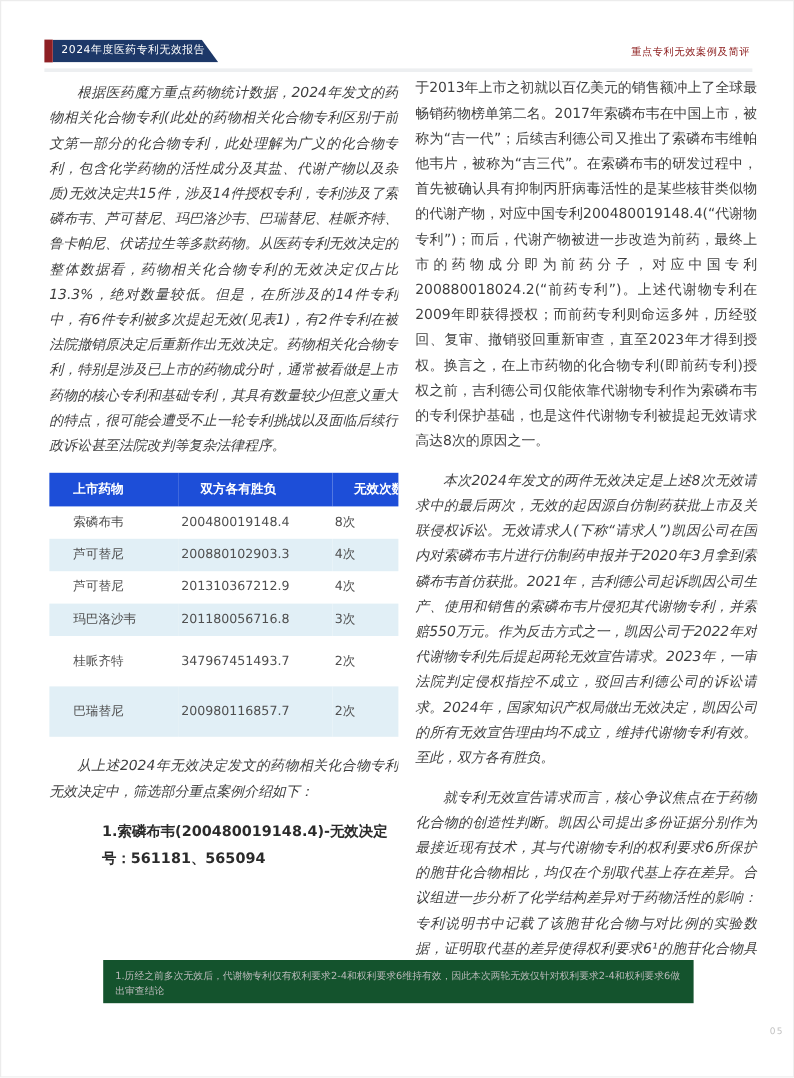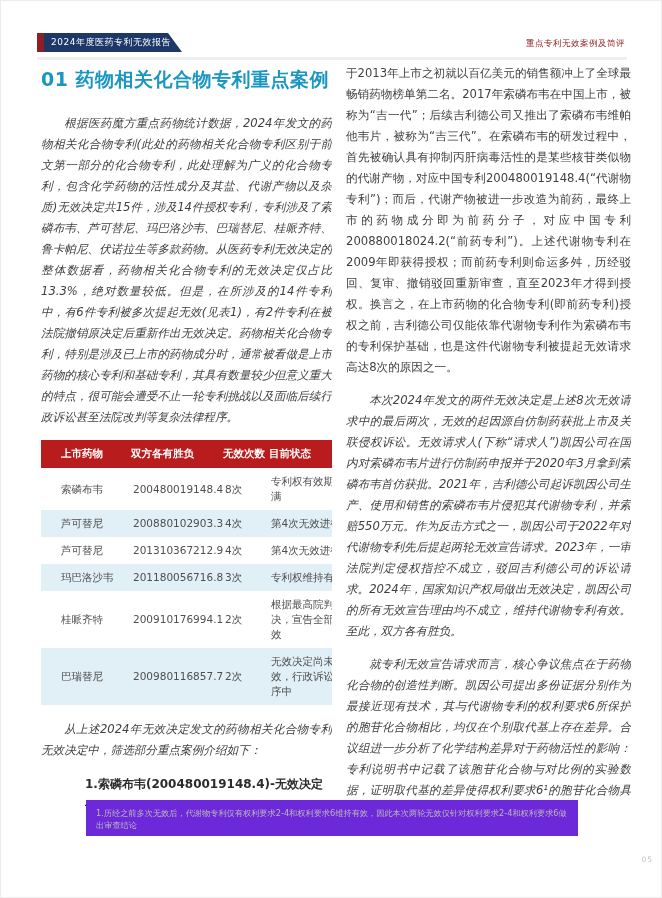--- a/index.html
+++ b/index.html
@@ -32,58 +32,57 @@
     text-align:justify;text-justify:inter-character;
   }
   .indent{text-indent:2em;font-style:italic;}
   .caption{
     margin:16px 0 10px 0;text-align:center;font-size:11.5px;color:#1e9cba;
   }
   table.patents{
     width:291px;border-collapse:collapse;table-layout:fixed;margin:0 0 14px 0;
   }
   table.patents th{
-    background:#b91c1c;color:#ffffff;font-size:10.5px;font-weight:bold;
-    text-align:left;padding:7px 0;
+    background:#1d4ed8;color:#ffffff;font-size:10.5px;font-weight:bold;
+    text-align:left;padding:7px 18px;
   }
   table.patents td{
     font-size:10.5px;color:#4f4f4f;text-align:left;padding:6px 2px;line-height:15px;
     vertical-align:middle;
   }
   table.patents th.c1,table.patents td.c1{width:70px;padding-left:20px;}
   table.patents th.c2,table.patents td.c2{width:92px;}
   table.patents th.c3,table.patents td.c3{width:46px;}
   table.patents th.c4,table.patents td.c4{width:83px;padding-right:4px;}
   table.patents tbody tr:nth-child(even){background:#e1eff6;}
   .case-heading{
     margin:12px 0 14px 44px;font-size:12px;font-weight:bold;color:#2b2b2b;line-height:22px;
   }
   .footnote{
-    position:absolute;left:85px;top:799px;width:492px;height:36px;background:#6d28d9;
+    position:absolute;left:85px;top:799px;width:492px;height:36px;background:#14532d;
     color:#b9b9b9;font-size:8.2px;line-height:12px;padding:7px 10px;box-sizing:border-box;
   }
   .page-number{
     position:absolute;left:0;top:854px;width:652px;text-align:right;
     font-size:7.5px;color:#c2c2c2;letter-spacing:1px;
   }
 </style>
 </head>
 <body>
 
 <div class="page">
 
   <div class="red-accent"></div>
   <div class="banner">
     <span>2024年度医药专利无效报告</span>
   </div>
   <div class="header-right">重点专利无效案例及简评</div>
   <div class="header-rule"></div>
 
   <div class="col left">
-    <h1 class="title">01 药物相关化合物专利重点案例</h1>
 
     <p class="body indent">根据医药魔方重点药物统计数据，2024年发文的药物相关化合物专利(此处的药物相关化合物专利区别于前文第一部分的化合物专利，此处理解为广义的化合物专利，包含化学药物的活性成分及其盐、代谢产物以及杂质)无效决定共15件，涉及14件授权专利，专利涉及了索磷布韦、芦可替尼、玛巴洛沙韦、巴瑞替尼、桂哌齐特、鲁卡帕尼、伏诺拉生等多款药物。从医药专利无效决定的整体数据看，药物相关化合物专利的无效决定仅占比13.3%，绝对数量较低。但是，在所涉及的14件专利中，有6件专利被多次提起无效(见表1)，有2件专利在被法院撤销原决定后重新作出无效决定。药物相关化合物专利，特别是涉及已上市的药物成分时，通常被看做是上市药物的核心专利和基础专利，其具有数量较少但意义重大的特点，很可能会遭受不止一轮专利挑战以及面临后续行政诉讼甚至法院改判等复杂法律程序。</p>
 
 
     <table class="patents">
       <thead>
         <tr>
           <th class="c1">上市药物</th>
           <th class="c2">双方各有胜负</th>
           <th class="c3">无效次数</th>
@@ -110,21 +109,21 @@
           <td class="c4">第4次无效进行中</td>
         </tr>
         <tr>
           <td class="c1">玛巴洛沙韦</td>
           <td class="c2">201180056716.8</td>
           <td class="c3">3次</td>
           <td class="c4">专利权维持有效</td>
         </tr>
         <tr>
           <td class="c1">桂哌齐特</td>
-          <td class="c2">200910176994.1</td>
+          <td class="c2">347967451493.7</td>
           <td class="c3">2次</td>
           <td class="c4">根据最高院判决，宣告全部无效</td>
         </tr>
         <tr>
           <td class="c1">巴瑞替尼</td>
           <td class="c2">200980116857.7</td>
           <td class="c3">2次</td>
           <td class="c4">无效决定尚未生效，行政诉讼程序中</td>
         </tr>
       </tbody>

